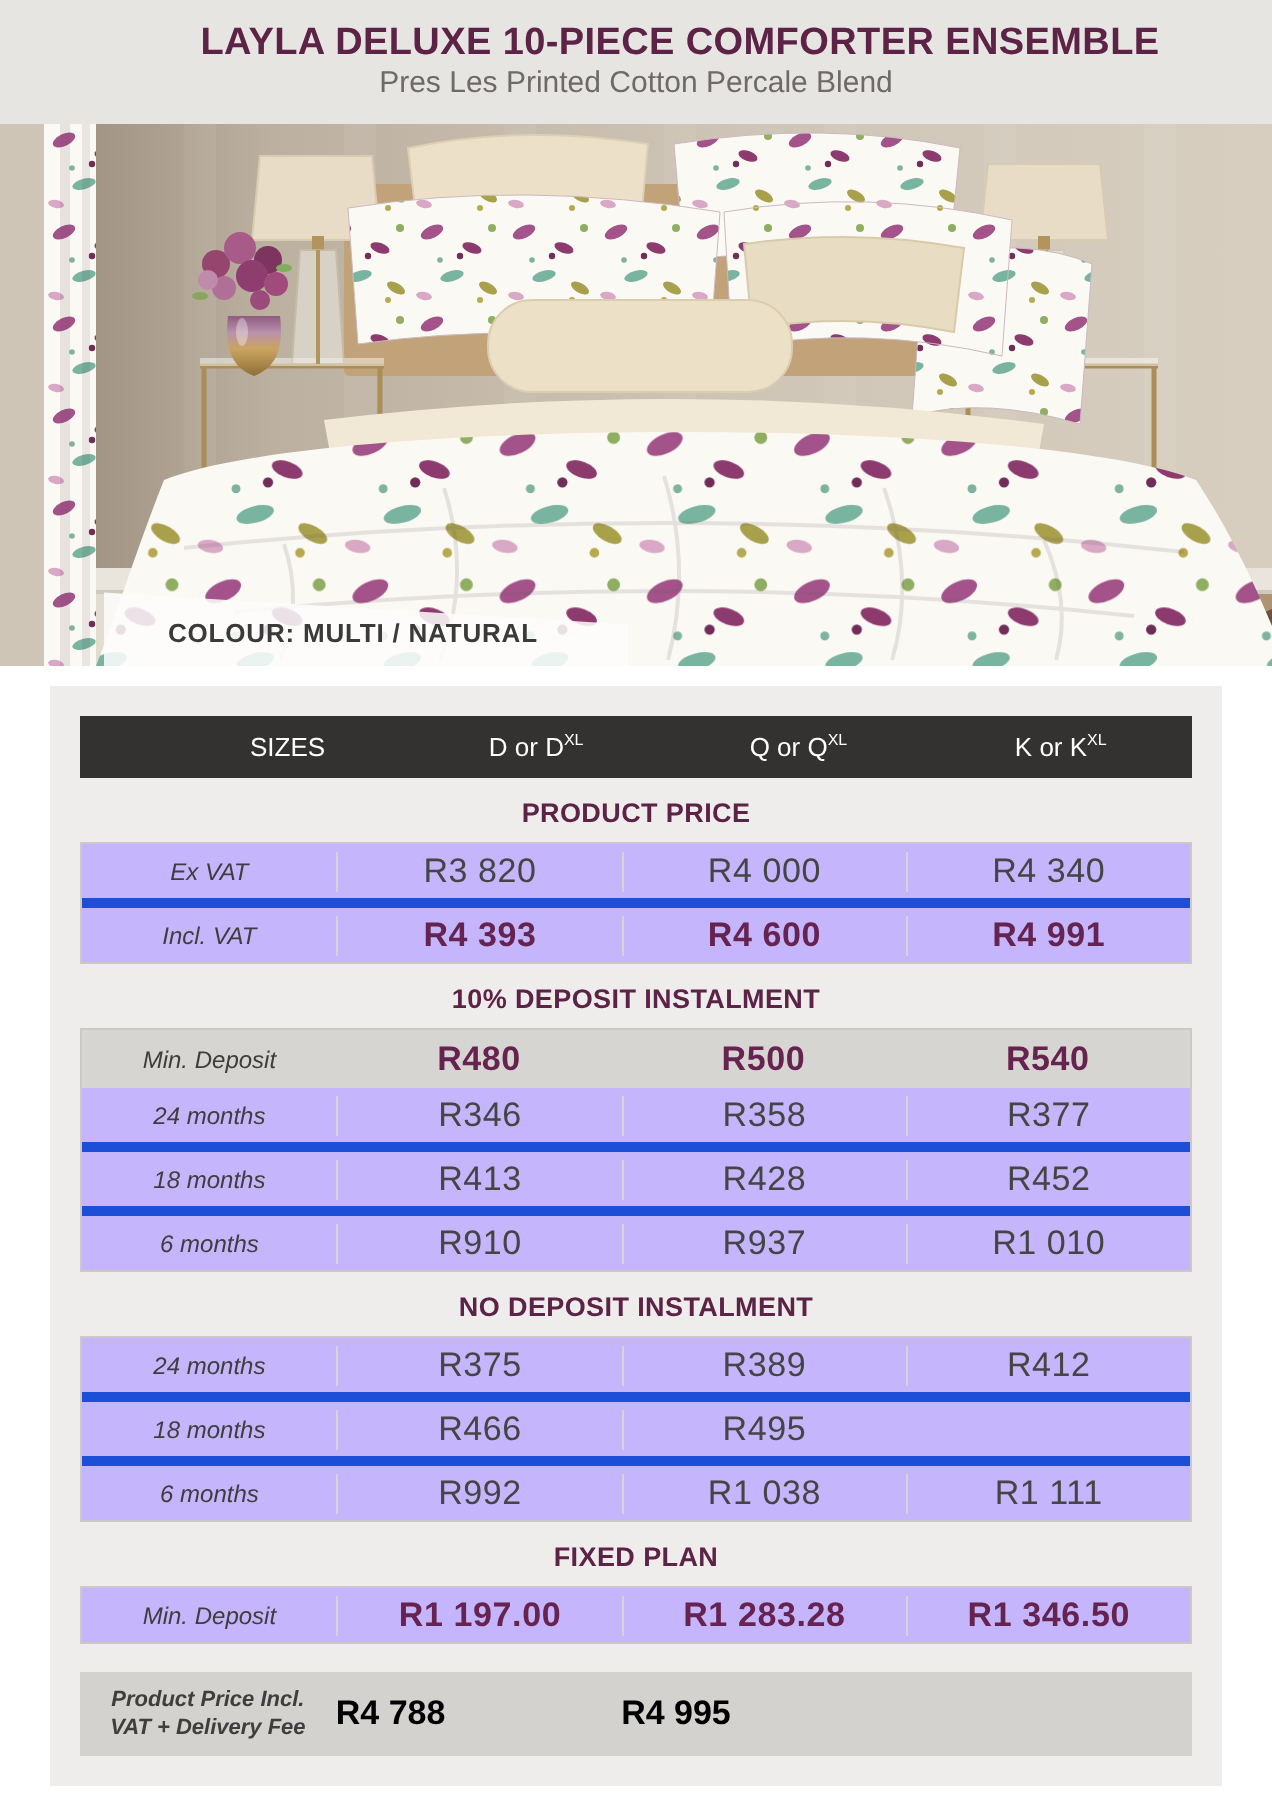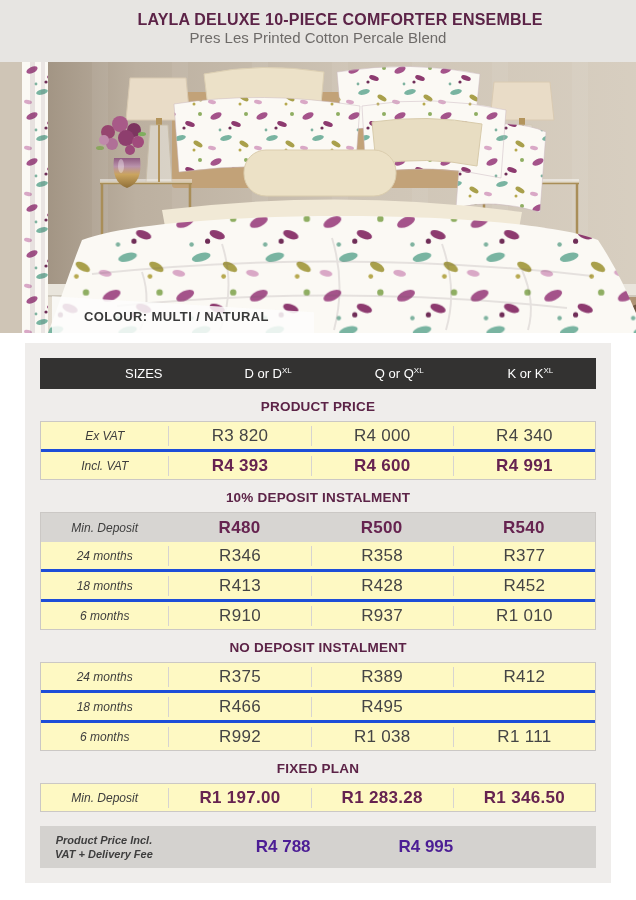--- a/index.html
+++ b/index.html
@@ -1,55 +1,55 @@
 <!DOCTYPE html>
 <html><head>
 <meta charset="utf-8">
 <style>
   html,body{margin:0;padding:0;}
   body{background:#ffffff;font-family:"Liberation Sans",sans-serif;}
   .page{position:relative;width:636px;height:900px;background:#ffffff;overflow:hidden;margin:0 auto;}
 
   
   .topband{height:62px;background:#e7e5e2;text-align:center;}
-  .page-title{padding-top:11px;font-size:16px;font-weight:bold;color:#5c2347;letter-spacing:.2px;padding-left:44px;}
+  .page-title{padding-top:11px;font-size:19px;font-weight:bold;color:#5c2347;letter-spacing:.2px;padding-left:44px;}
   .page-subtitle{margin-top:0;font-size:15px;color:#6d6a68;}
 
   
   .photo{position:relative;width:636px;height:271px;background:#cfc5b6;padding-left:22px;}
   .photo svg{display:block;}
   .colour-band{position:absolute;left:52px;bottom:0;width:262px;height:40px;
     background:rgba(253,253,252,.86);
     clip-path:polygon(0 8%,100% 48%,100% 100%,0 100%);}
   .colour-band span{position:absolute;left:32px;bottom:9px;font-size:13px;font-weight:bold;
     color:#3a3a3a;letter-spacing:.4px;white-space:nowrap;}
 
   
   .card{margin:10px 25px 0;background:#efedeb;padding:15px 15px 15px;box-sizing:border-box;}
   .thead{background:#333231;color:#fff;display:flex;align-items:center;height:31px;font-size:13px;padding-left:45px;}
   .hcell{text-align:center;}
   .col-label{width:23%;}
   .col-val{width:25.666%;}
   sup{font-size:8px;vertical-align:super;line-height:0;}
   .sec-title{text-align:center;font-weight:bold;color:#5c2347;font-size:13.5px;margin:10px 0 7px;letter-spacing:.2px;}
-  .rowgroup{background:#fef9c3;border:1px solid #cbc8c5;}
+  .rowgroup{background:#c4b5fd;border:1px solid #cbc8c5;}
   .row{display:flex;align-items:center;height:27px;}
-  .row + .row{border-top:3px solid #1d4ed8;}
+  .row + .row{border-top:5px solid #1d4ed8;}
   .cell{text-align:center;box-sizing:border-box;}
   .cell.label{width:23%;font-style:italic;font-size:12px;color:#3e3e3e;}
   .cell.val{width:25.666%;font-size:17px;color:#454545;letter-spacing:.3px;}
   .row .cell + .cell{border-left:1px solid #d7d4d1;}
   .row.accent .cell.val{color:#662350;font-weight:bold;}
   .row.gray{background:#d7d5d2;height:29px;}
   .row.gray .cell + .cell{border-left:none;}
   .row.gray + .row{border-top:none;}
   .summary{display:flex;align-items:center;background:#d4d2cf;min-height:42px;margin-top:14px;}
   .summary .label{width:23%;font-size:11px;font-style:italic;font-weight:bold;color:#3e3e3e;
     text-align:center;line-height:1.3;padding:0 10px;box-sizing:border-box;}
-  .summary .val{width:25.666%;text-align:right;font-size:17px;font-weight:bold;color:#4c1d95;}
+  .summary .val{width:25.666%;text-align:left;font-size:17px;font-weight:bold;color:#000000;}
 </style>
 </head>
 <body>
 
 <div class="page">
 
   <div class="topband">
     <div class="page-title">LAYLA DELUXE 10-PIECE COMFORTER ENSEMBLE</div>
     <div class="page-subtitle">Pres Les Printed Cotton Percale Blend</div>
   </div>

